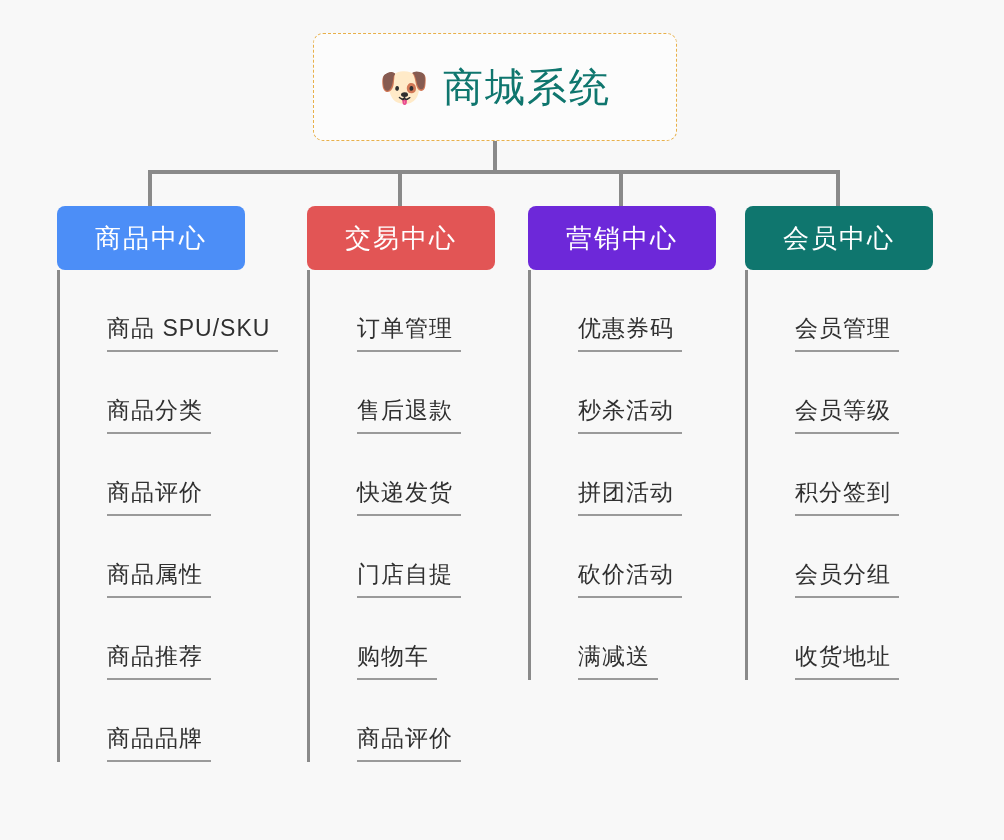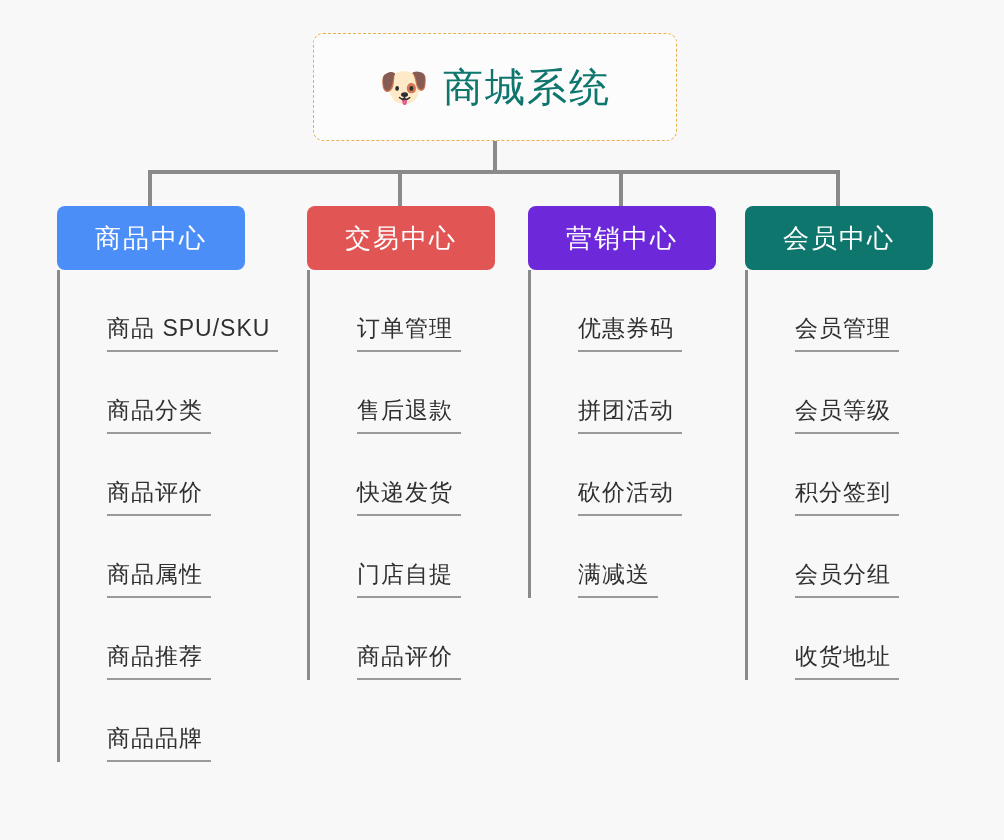--- a/index.html
+++ b/index.html
@@ -172,34 +172,40 @@
       <div class="item">
           <span class="item-label">售后退款</span>
         </div>
       <div class="item">
           <span class="item-label">快递发货</span>
         </div>
       <div class="item">
           <span class="item-label">门店自提</span>
         </div>
       <div class="item">
+          <span class="item-label">购物车</span>
+        </div>
+      <div class="item">
           <span class="item-label">商品评价</span>
         </div>
     </div>
   </div>
 
   <div class="column" style="left:528px;">
     <div class="cat-box orange">
       <span>营销中心</span>
     </div>
     <div class="items">
       <div class="item">
           <span class="item-label">优惠券码</span>
         </div>
       <div class="item">
+          <span class="item-label">秒杀活动</span>
+        </div>
+      <div class="item">
           <span class="item-label">拼团活动</span>
         </div>
       <div class="item">
           <span class="item-label">砍价活动</span>
         </div>
       <div class="item">
           <span class="item-label">满减送</span>
         </div>
     </div>
   </div>

